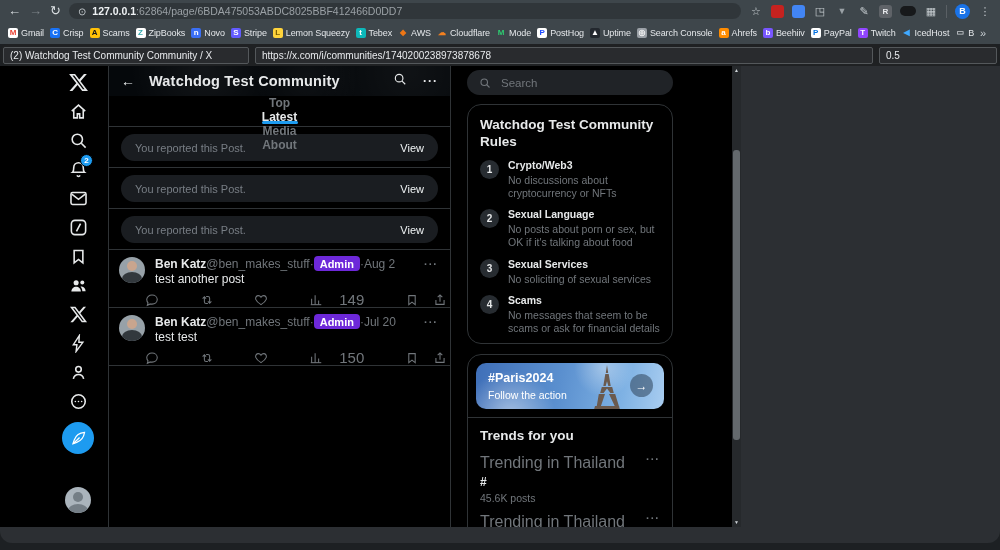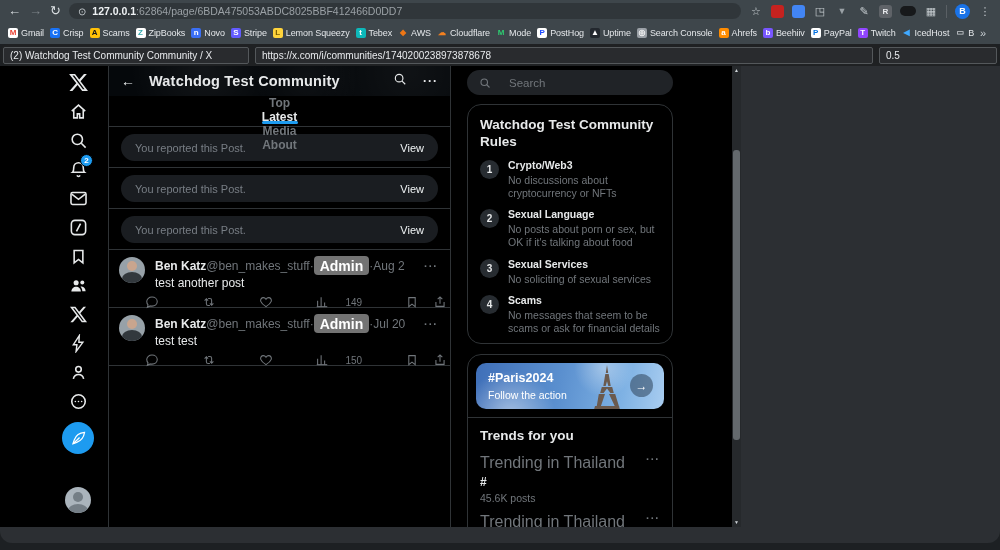--- a/index.html
+++ b/index.html
@@ -114,35 +114,35 @@
   .post{height:58px;border-bottom:1px solid #2f3336;position:relative;
         padding:6px 12px 0 46px;box-sizing:border-box;}
   .pavatar{position:absolute;left:10px;top:7px;width:26px;height:26px;border-radius:50%;
            background:#97a1a8;overflow:hidden;}
   .pavatar::before{content:"";position:absolute;top:4px;left:8px;width:10px;height:10px;
            border-radius:50%;background:#c9a58e;}
   .pavatar::after{content:"";position:absolute;top:15px;left:3px;width:20px;height:13px;
            border-radius:50%;background:#32383d;}
   .pmeta{display:flex;align-items:center;gap:0;font-size:12px;color:#71767b;white-space:nowrap;}
   .pname{color:#e7e9ea;font-weight:700;}
-  .padmin{background:#737373;color:#fff;font-size:14px;font-weight:700;padding:1.5px 6px;
+  .padmin{background:#6d28d9;color:#fff;font-size:11px;font-weight:700;padding:1.5px 6px;
           border-radius:4px;}
   .pkebab{margin-left:auto;color:#71767b;font-weight:700;letter-spacing:1px;font-size:11px;}
   .ptext{font-size:12px;color:#e7e9ea;margin-top:1px;}
   .pactions{display:flex;align-items:center;justify-content:space-between;margin-top:5px;
             margin-left:-10px;width:302px;color:#71767b;}
   .pactions svg{width:14px;height:14px;display:block;}
   .pa{display:flex;align-items:center;}
-  .pa-views{display:flex;align-items:center;gap:16px;font-size:10px;}
+  .pa-views{display:flex;align-items:center;gap:16px;font-size:15px;}
   .pa-right{display:flex;align-items:center;gap:14px;}
 
   
   .rcol{position:absolute;left:467px;top:0;width:206px;}
   .rsearch{margin-top:4px;height:25px;border-radius:13px;background:#202327;display:flex;
-           align-items:center;gap:16px;padding:8px 12px;box-sizing:border-box;}
+           align-items:center;gap:8px;padding:8px 12px;box-sizing:border-box;}
   .rsearch svg{width:12px;height:12px;color:#71767b;flex:0 0 auto;}
   .rsearch input{background:transparent;border:0;outline:0;color:#e7e9ea;font-size:11.5px;
            width:100%;font-family:"Liberation Sans",sans-serif;}
   .rsearch input::placeholder{color:#71767b;}
   .rcard{border:1px solid #2f3336;border-radius:14px;margin-top:9px;box-sizing:border-box;}
   .rules-card{padding:12px 12px 8px;}
   .rtitle{font-size:13.5px;font-weight:800;line-height:1.25;color:#e7e9ea;}
   .rule{display:flex;gap:9px;margin-top:8px;}
   .rnum{flex:0 0 auto;width:19px;height:19px;border-radius:50%;background:#272c31;color:#e7e9ea;
         font-size:10px;font-weight:700;display:flex;align-items:center;justify-content:center;margin-top:1px;}

